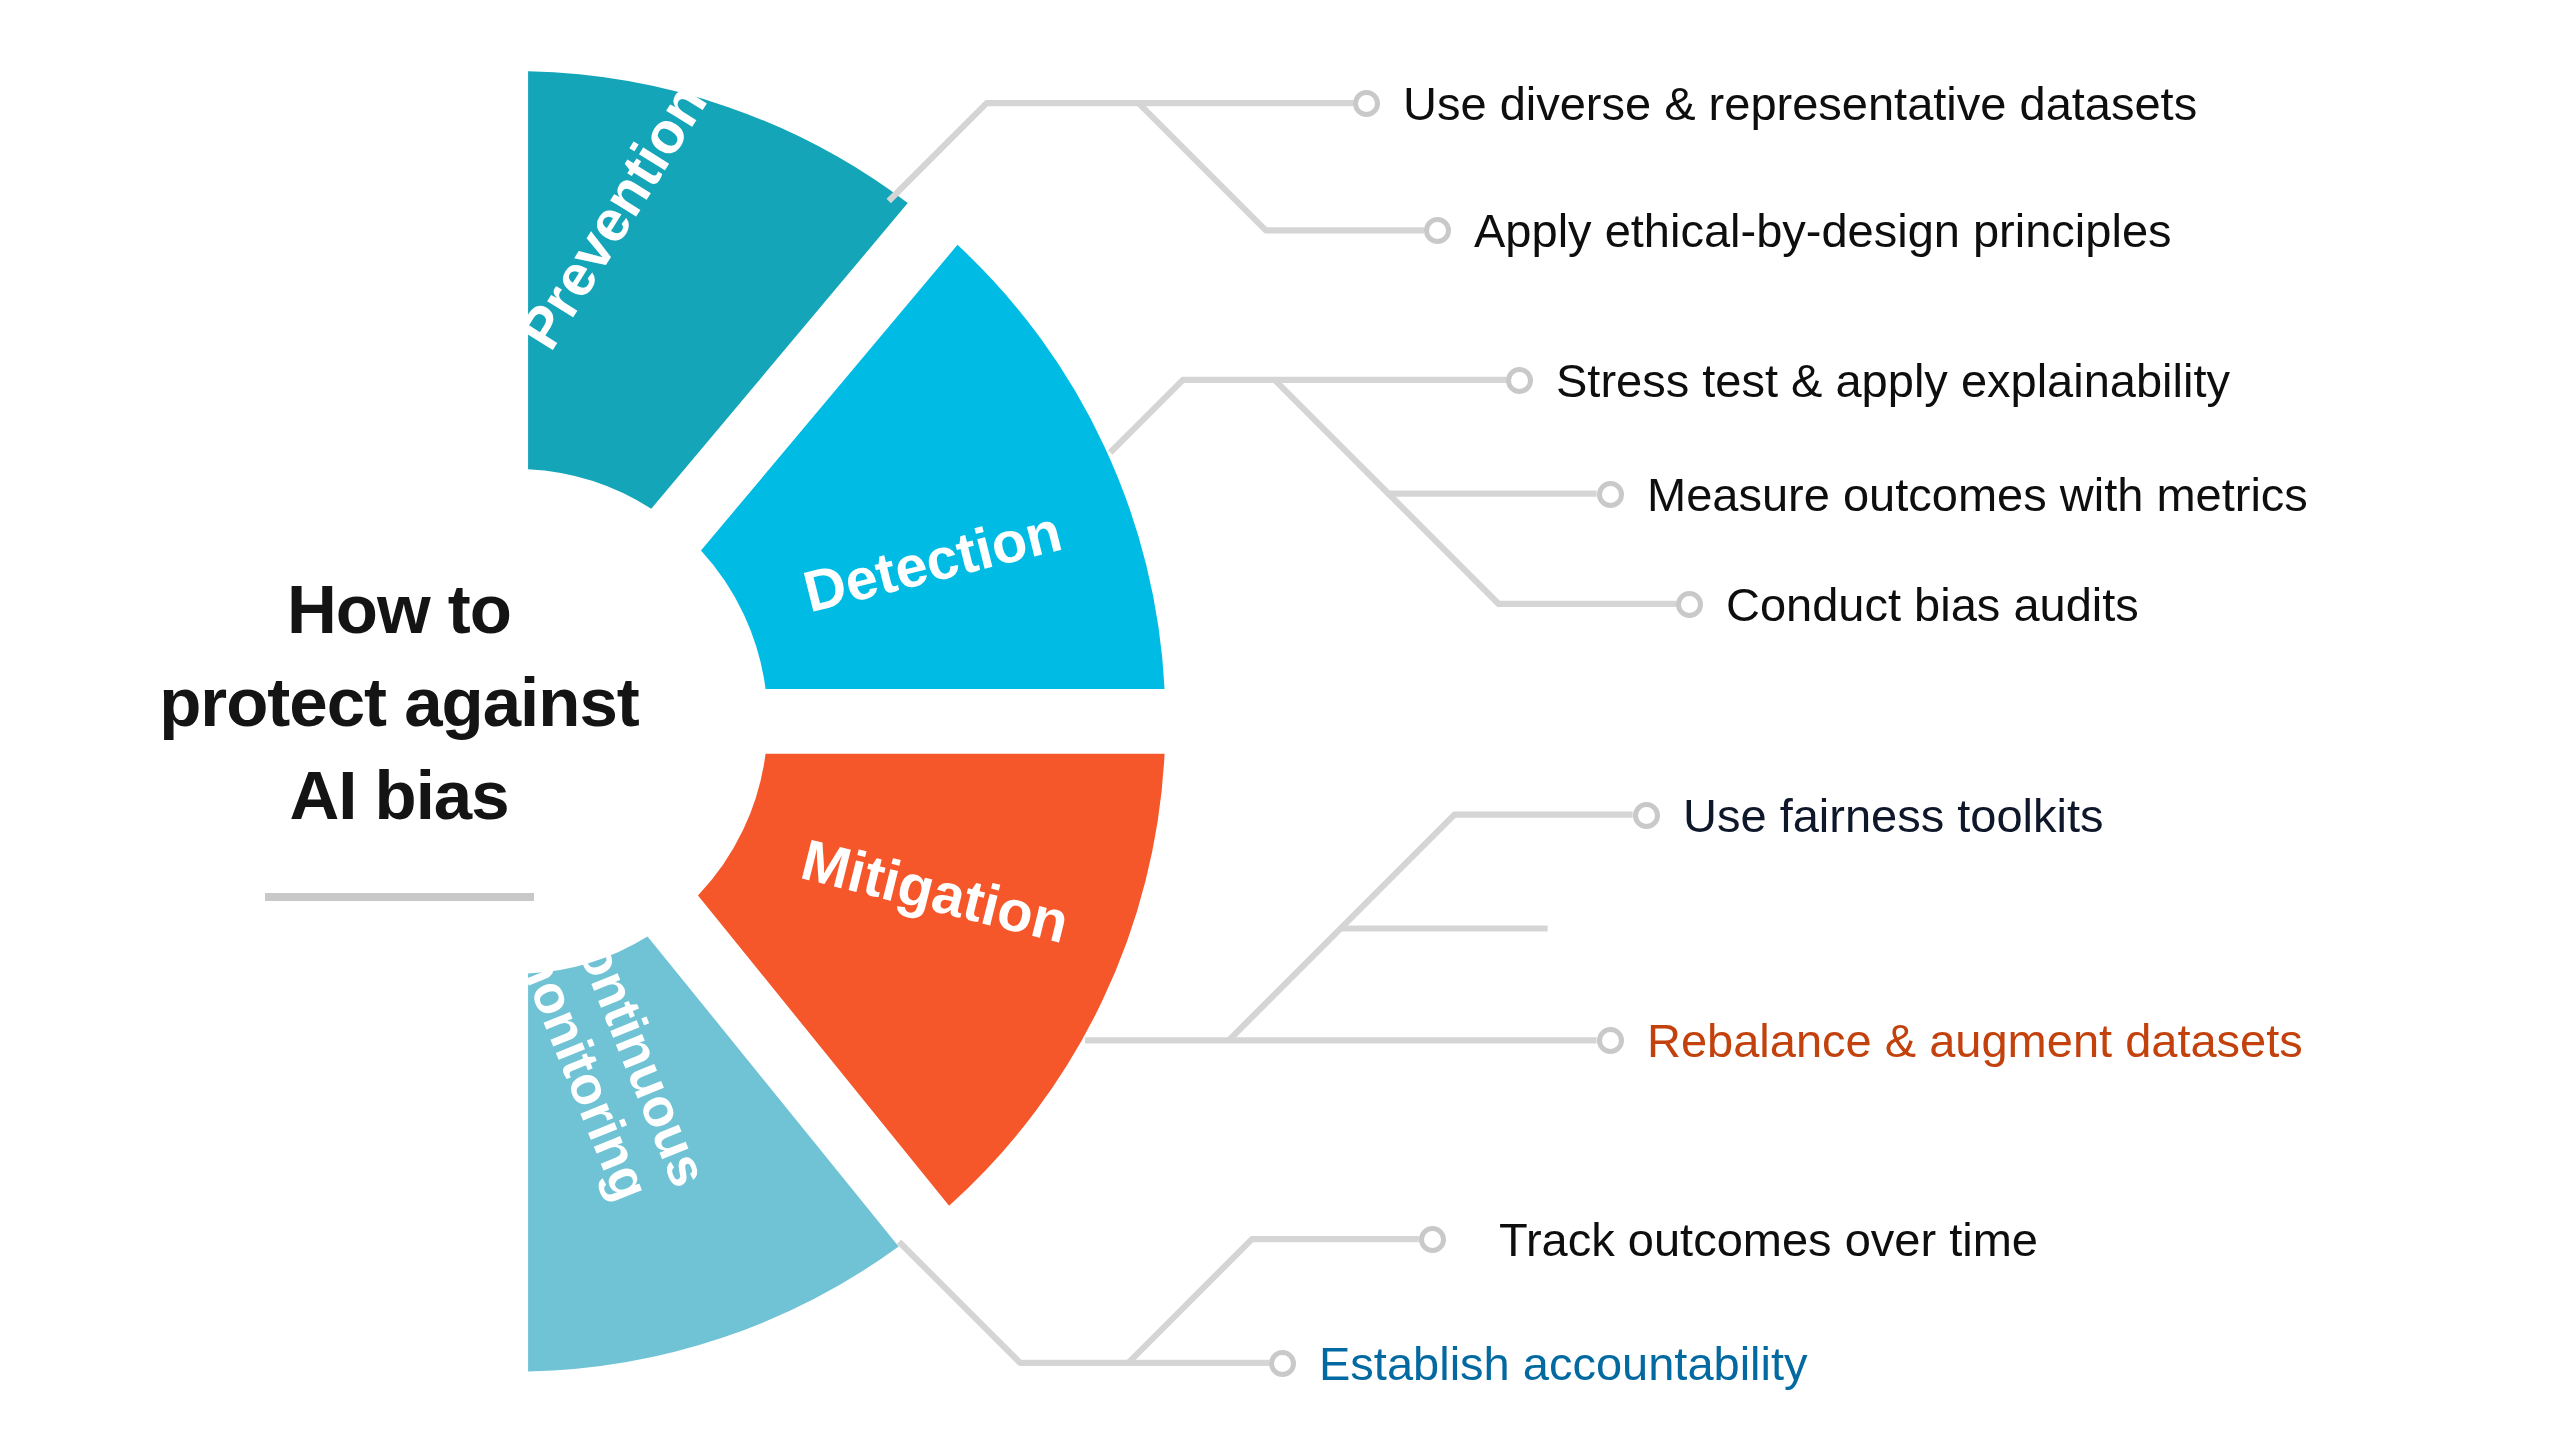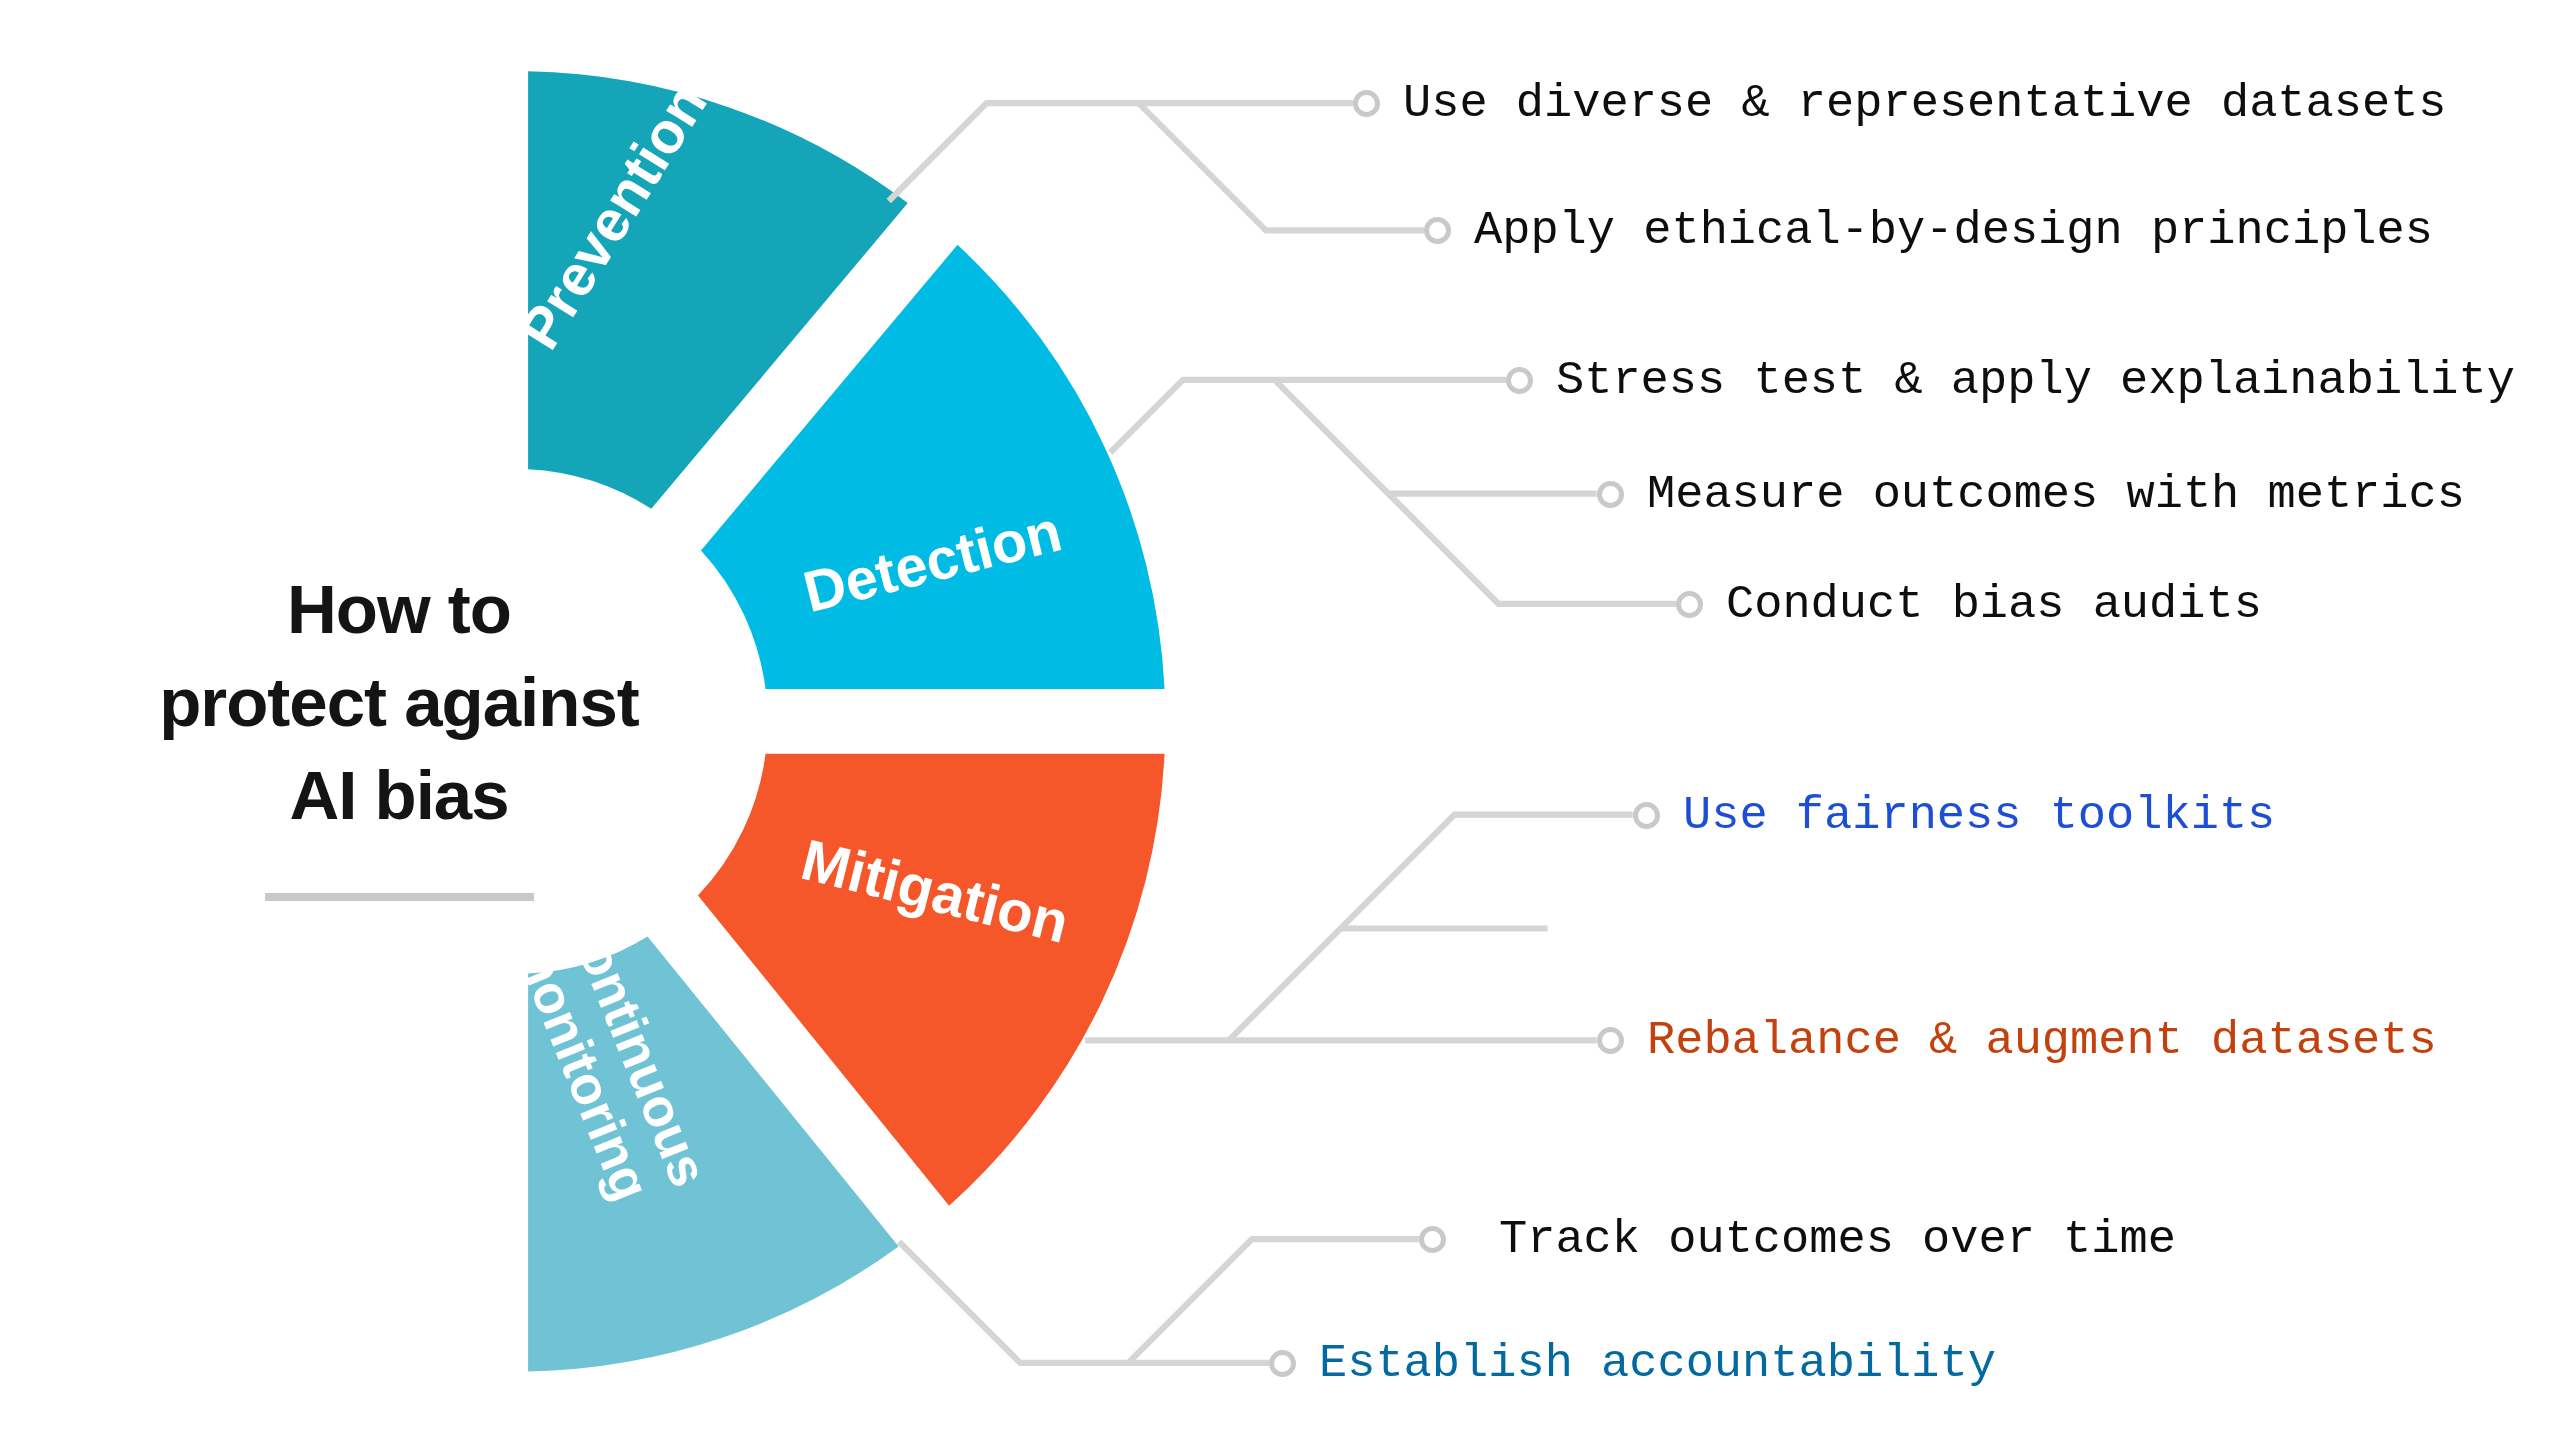--- a/index.html
+++ b/index.html
@@ -9,21 +9,21 @@
   svg.diagram{position:absolute;left:0;top:0;width:2576px;height:1449px;}
   .title-block{
     position:absolute;left:64px;top:563px;width:670px;
     text-align:center;color:#141414;
     font-weight:700;font-size:69px;line-height:93px;letter-spacing:-1px;
   }
   .title-underline{
     position:absolute;left:265px;top:893px;width:269px;height:8.2px;
     background:#C8C8C8;
   }
-  .items-layer{position:absolute;left:0;top:0;width:2576px;height:1412px;font-family:Liberation Mono, monospace;}
+  .items-layer{position:absolute;left:0;top:0;width:2576px;height:1412px;}
   .list-item{position:absolute;height:64px;display:flex;align-items:center;}
   .bullet-ring{
     display:inline-block;width:27px;height:27px;border-radius:50%;
     border:5.2px solid #C9C9C9;background:#ffffff;box-sizing:border-box;
     flex:0 0 auto;
   }
   .item-label{
     margin-left:23px;font-size:47px;font-weight:400;color:#0E0E0E;
     white-space:nowrap;letter-spacing:0px;
   }
@@ -97,21 +97,21 @@
       <div class="list-item" style="left: 1597px; top: 462px;">
         <span class="bullet-ring" style="border-color: rgb(201, 201, 201);"></span>
         <span class="item-label" style="color: rgb(14, 14, 14);">Measure outcomes with metrics</span>
       </div>
       <div class="list-item" style="left: 1676px; top: 572px; text-align: right;">
         <span class="bullet-ring" style="border-color: rgb(201, 201, 201);"></span>
         <span class="item-label" style="color: rgb(14, 14, 14);">Conduct bias audits</span>
       </div>
       <div class="list-item" style="left: 1633px; top: 783px;">
         <span class="bullet-ring" style="border-color: rgb(201, 201, 201);"></span>
-        <span class="item-label" style="color: #1d4ed8;">Use fairness toolkits</span>
+        <span class="item-label" style="color: #0f172a;">Use fairness toolkits</span>
       </div>
       <div class="list-item" style="left: 1597px; top: 1008px;">
         <span class="bullet-ring" style="border-color: rgb(201, 201, 201);"></span>
         <span class="item-label" style="color: #c2410c;">Rebalance &amp; augment datasets</span>
       </div>
       <div class="list-item" style="left: 1419px; top: 1207px; gap: 30px;">
         <span class="bullet-ring" style="border-color: rgb(201, 201, 201);"></span>
         <span class="item-label" style="color: rgb(14, 14, 14);">Track outcomes over time</span>
       </div>
       <div class="list-item" style="left: 1269px; top: 1331px;">

